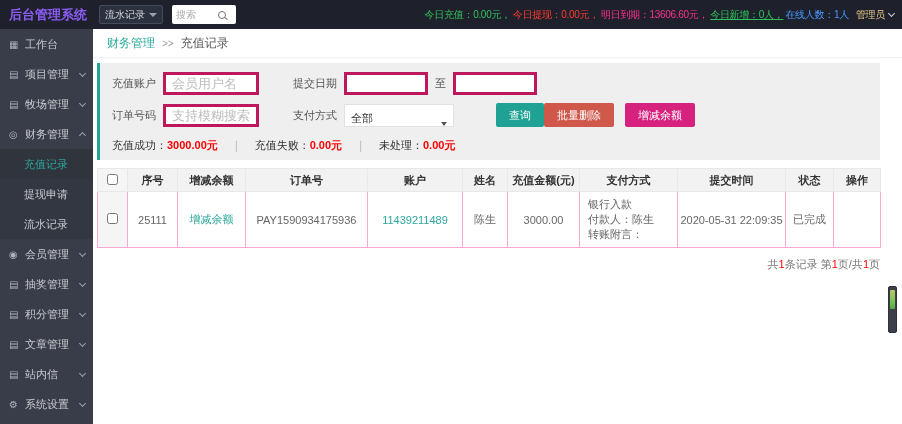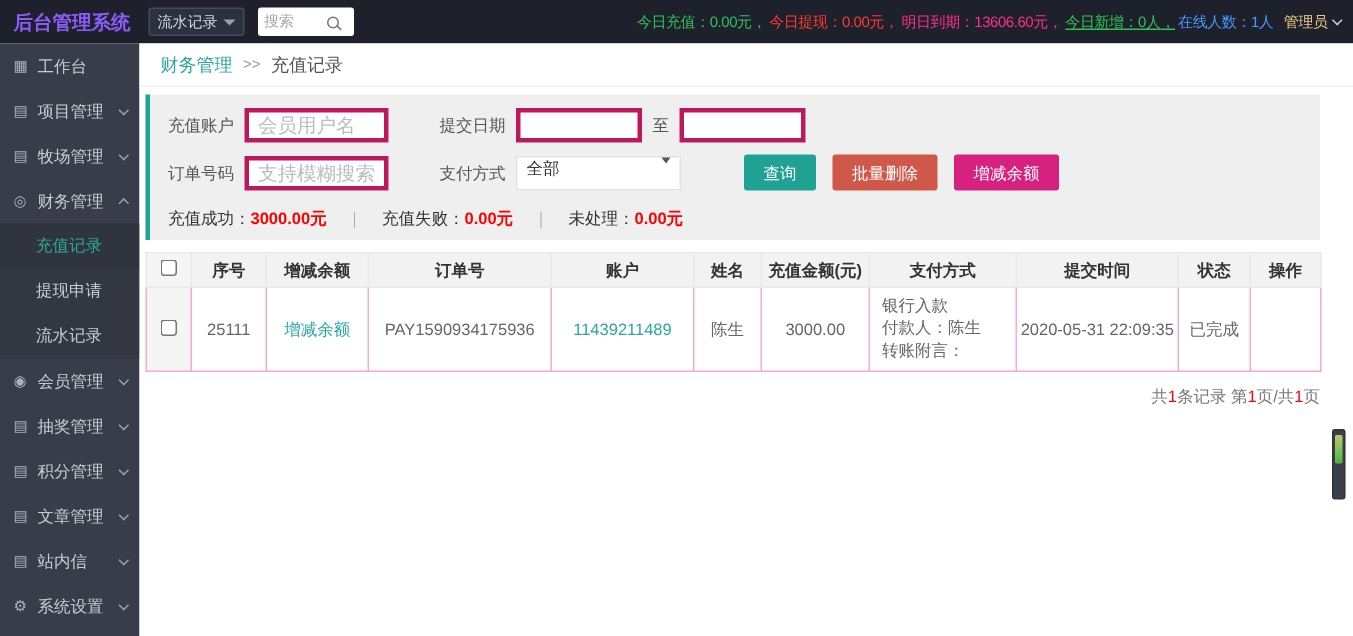--- a/index.html
+++ b/index.html
@@ -57,27 +57,27 @@
     padding:9px 0 7px 12px; }
   .f-row { display:flex; align-items:center; margin-bottom:8px; }
   .f-label { font-size:11px; color:#555; margin-right:7px; white-space:nowrap; }
   .f-input { width:96px; height:23px; border:3px solid #be185d; background:#fff;
     padding:0 6px; font-size:13px; color:#333; outline:none; }
   .f-input::placeholder { color:#bcbcbc; }
   .f-input.date { width:84px; }
   .gap { margin-left:34px; }
   .to-label { font-size:11px; color:#555; margin:0 7px; }
   .f-select { width:110px; height:23px; background:#fff; border:1px solid #e2e2e2;
-    display:flex; align-items:flex-start; justify-content:space-between; padding:0 6px;
+    display:flex; align-items:flex-end; justify-content:space-between; padding:0 6px;
     font-size:11px; color:#333; cursor:pointer; }
   .f-select .caret-down { border-top-color:#555; border-left-width:3px; border-right-width:3px; }
   .btn { height:24px; border:none; border-radius:2px; color:#fff; font-size:11px;
     padding:0 13px; cursor:pointer; white-space:nowrap; }
   .btn-query { background:#1fa294; margin-left:42px; }
-  .btn-del { background:#d0584b; margin-left:11px; }
+  .btn-del { background:#d0584b; }
   .btn-adj { background:#d6217f; margin-left:11px; }
   .sum-row { font-size:11px; color:#333; padding-top:3px; }
   .sum-val { color:#f00; font-weight:bold; }
   .sum-div { color:#aaa; margin:0 10px; }
 
   .table-wrap { margin:8px 22px 0 4px; }
   table { width:100%; border-collapse:collapse; table-layout:fixed; font-size:11px; }
   th { background:#f2f2f2; border:1px solid #e8e8e8; height:23px; font-weight:bold;
     color:#333; text-align:center; }
   td { border:1px solid #f9a8d4; background:#fff; color:#666; text-align:center;

